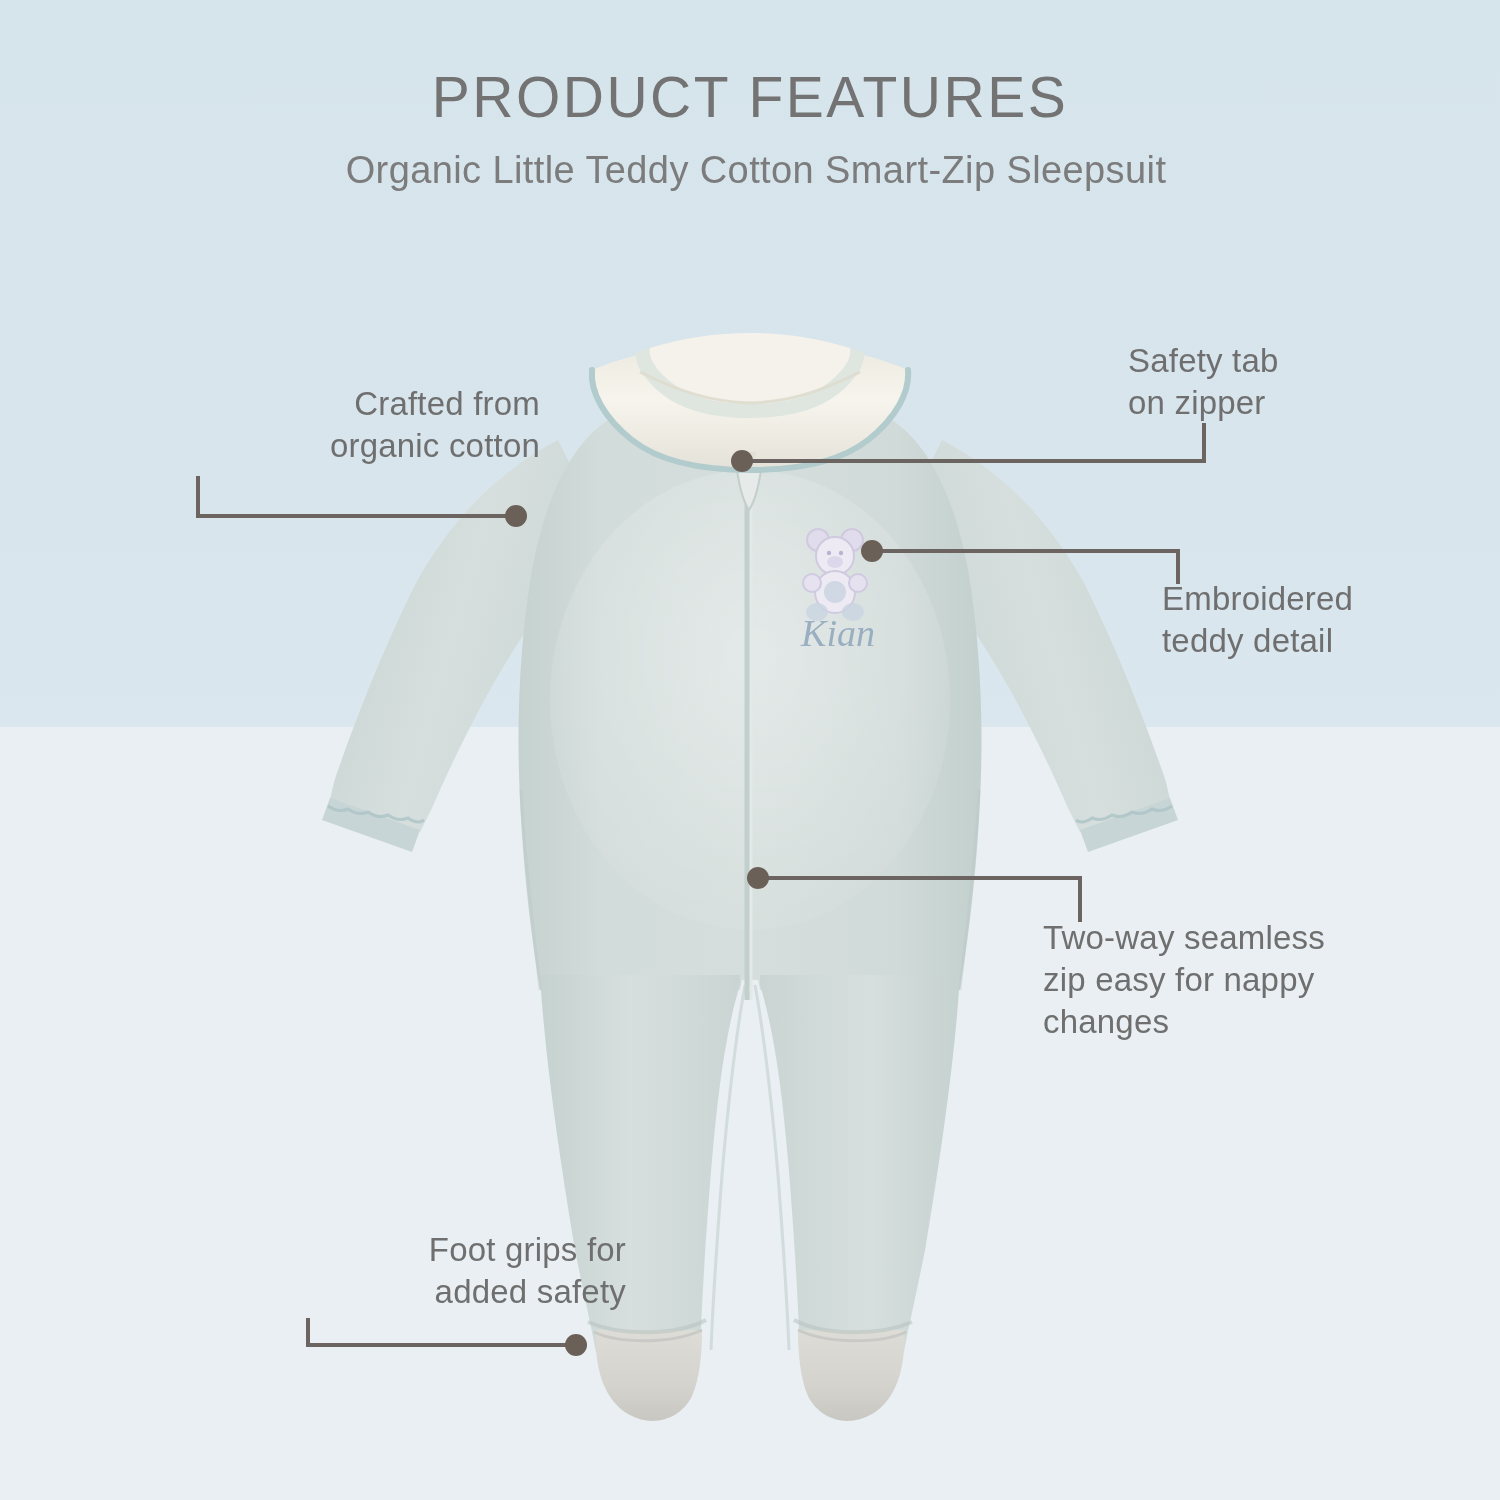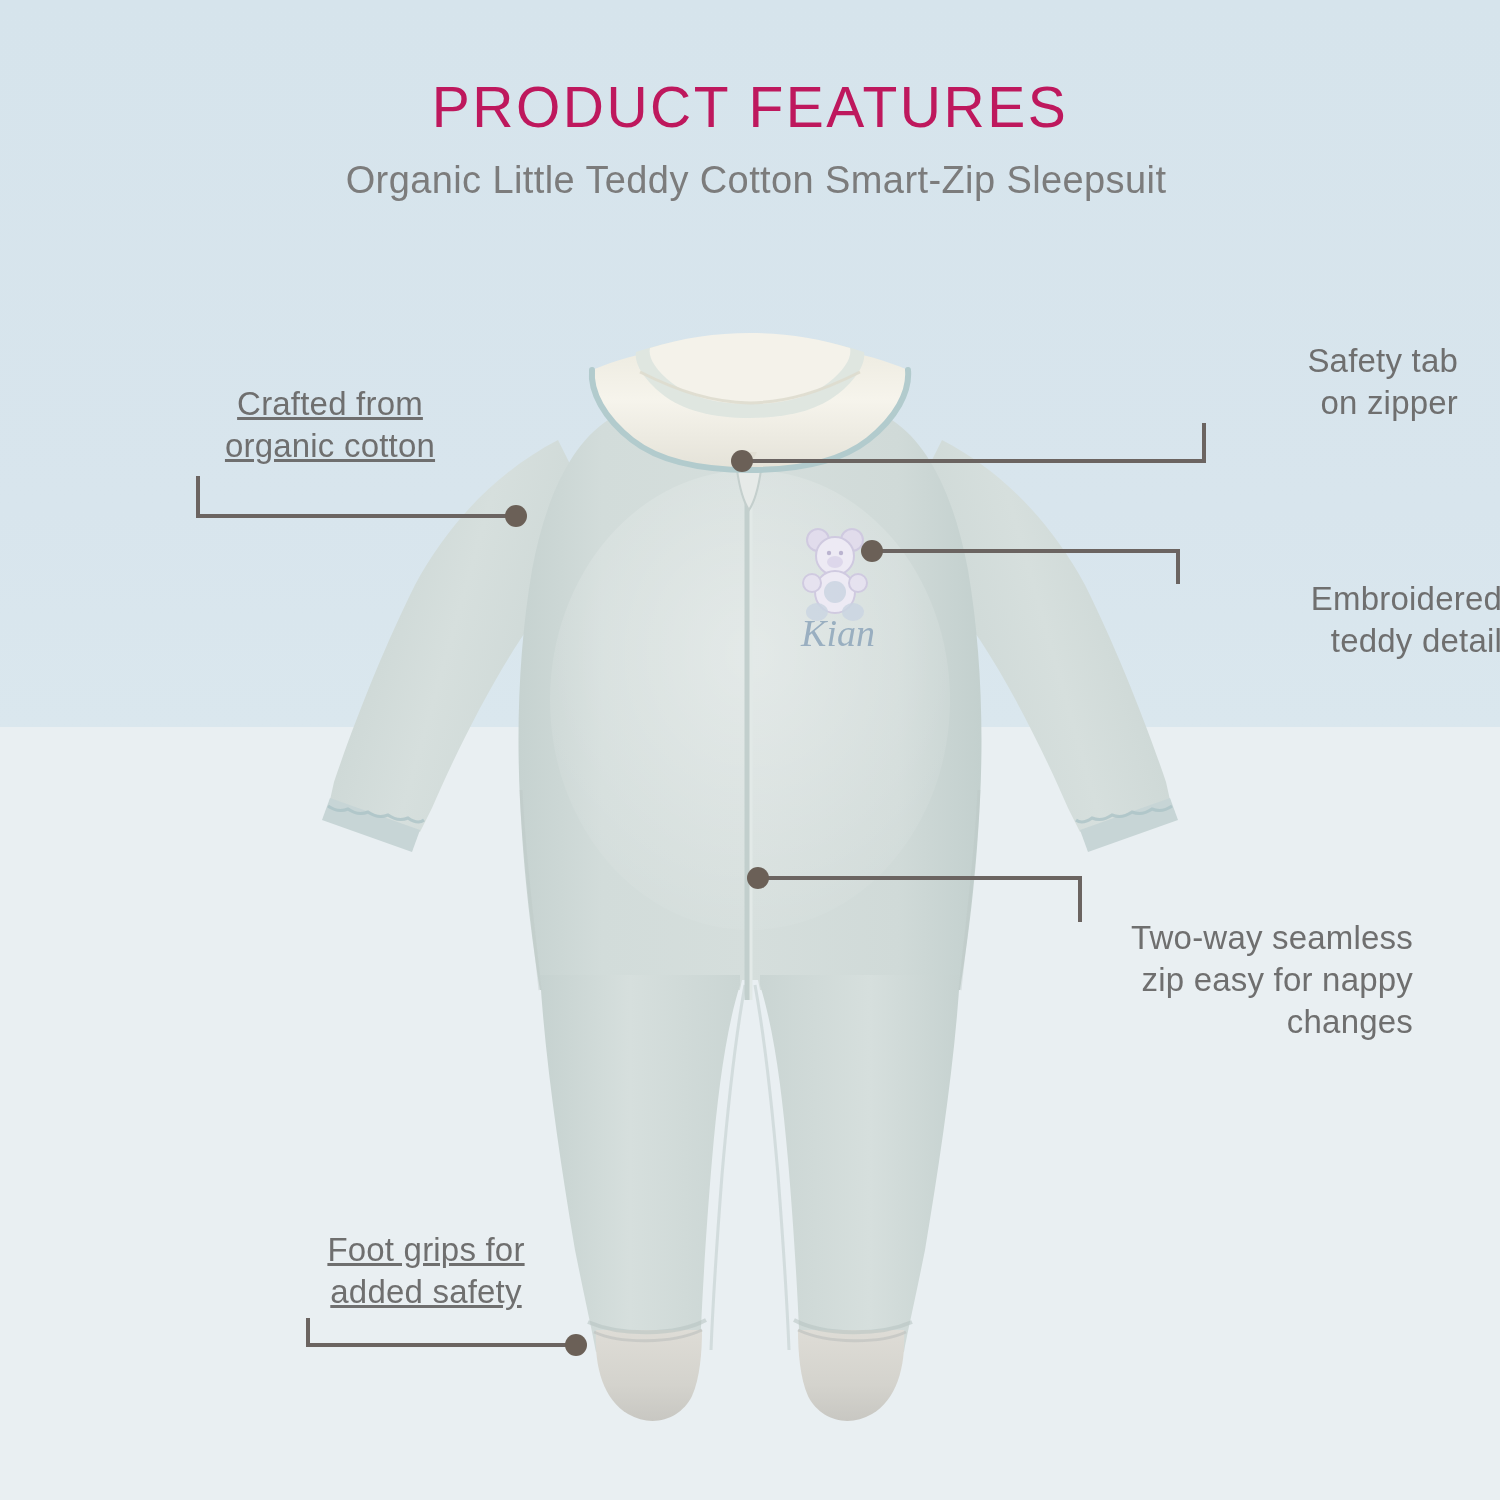--- a/index.html
+++ b/index.html
@@ -40,24 +40,24 @@
   
   .heading-block {
     position: absolute;
     left: 0; top: 68px;
     width: 1500px;
     text-align: center;
   }
   .title {
     font-size: 57px;
     letter-spacing: 2.5px;
-    color: #be185d;
+    color: #737373;
     font-weight: 300;
     line-height: 1.05;
-    margin: 10px;
+    margin: 0;
     font-family: "Liberation Sans", sans-serif;
   }
   .subtitle {
     font-size: 38px;
     color: #7c7c7c;
     font-weight: 300;
     letter-spacing: 0.4px;
     margin: 22px 0 0 12px;
     line-height: 1.1;
   }
@@ -65,22 +65,22 @@
   
   .callout {
     position: absolute;
     color: #6f6f6f;
     font-size: 33px;
     line-height: 1.28;
     font-weight: 400;
     letter-spacing: 0.2px;
     white-space: pre-line;
   }
-  .callout.left   { text-align: center; text-decoration: underline; }
-  .callout.right  { text-align: right; }
+  .callout.left   { text-align: right; }
+  .callout.right  { text-align: left; }
 
   #callout-organic-cotton { left: 120px; top: 383px; width: 420px; }
   #callout-safety-tab     { left: 1128px; top: 340px; width: 330px; }
   #callout-teddy          { left: 1162px; top: 578px; width: 340px; }
   #callout-zip            { left: 1043px; top: 917px; width: 370px; }
   #callout-foot-grips     { left: 226px; top: 1229px; width: 400px; }
 
   
   #leaders, #garment {
     position: absolute;

